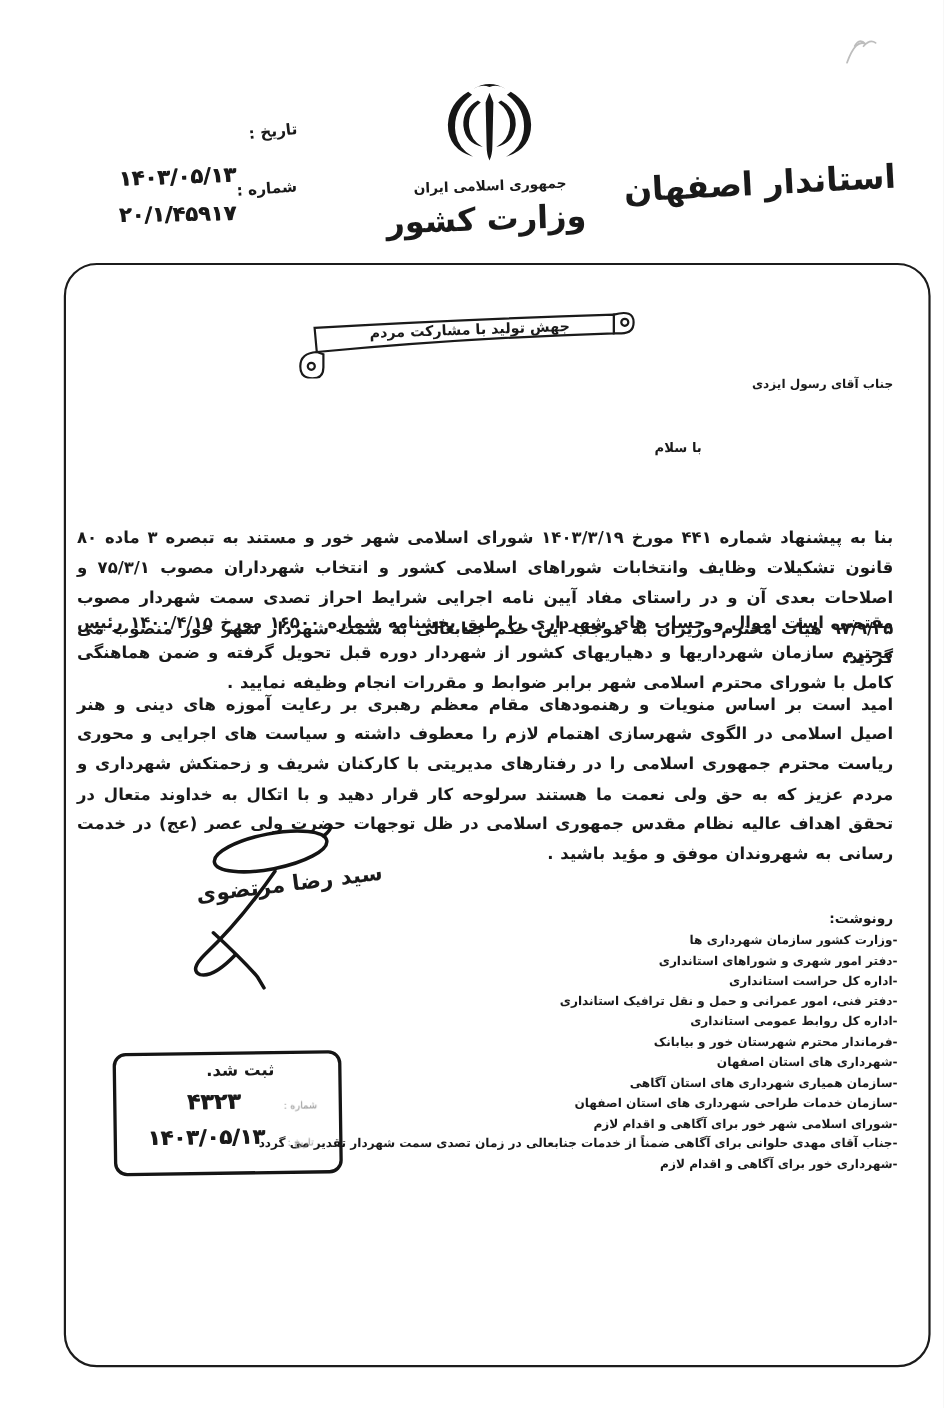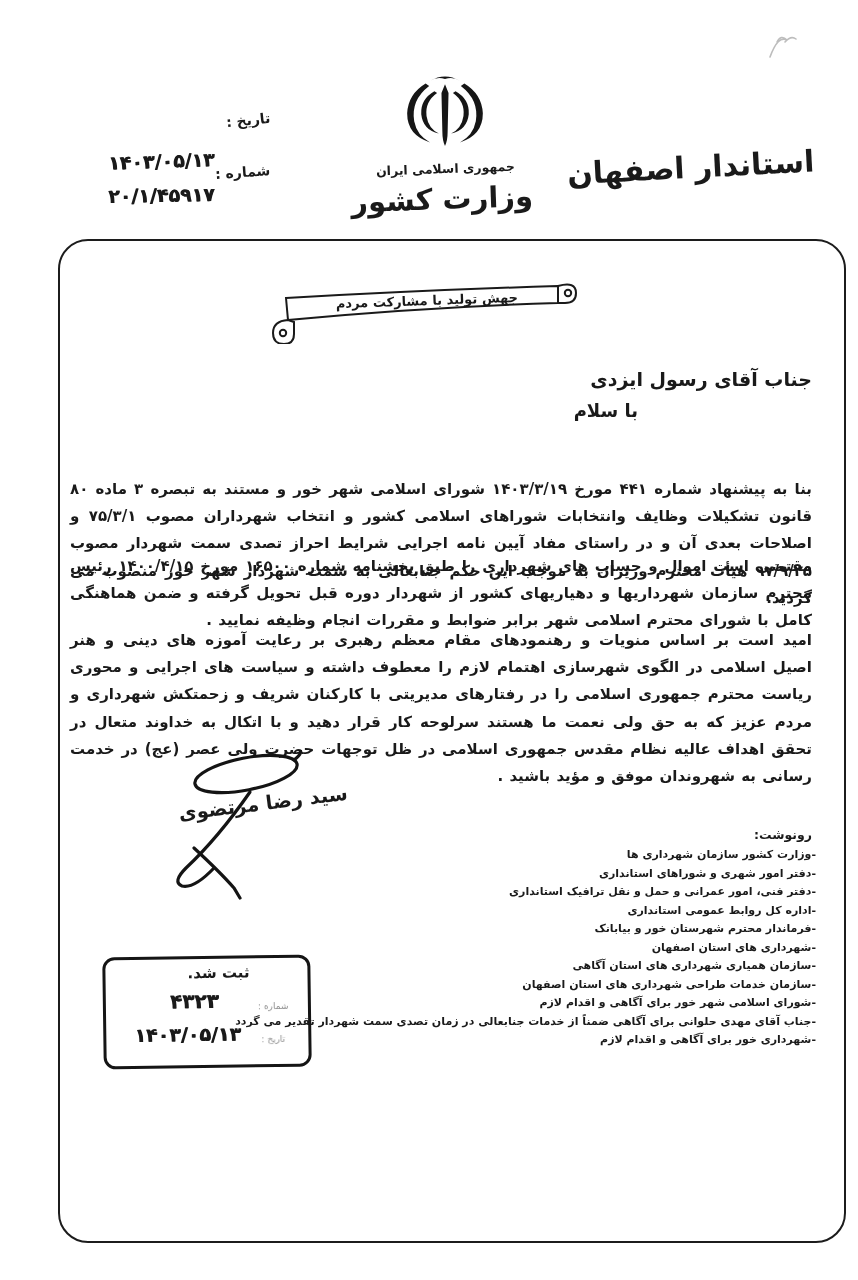--- a/index.html
+++ b/index.html
@@ -20,22 +20,22 @@
   .ministry{left:358px;top:182px;width:175px;text-align:center;font-size:29px;font-weight:bold;transform:rotate(-2deg);}
   .hdr-label{right:588px;font-size:14px;font-weight:bold;}
   .hdr-value{right:643px;font-size:19px;}
   
   .frame{left:58px;top:239px;width:784px;height:1000px;border:2px solid #1c1c1c;border-radius:30px;}
   
   .banner{left:262px;top:276px;width:330px;height:68px;}
   .banner svg{position:absolute;left:0;top:0;}
   .slogan{left:40px;right:40px;top:17px;text-align:center;font-size:13px;font-weight:bold;transform:rotate(-2deg);}
   
-  .recipient{right:46px;top:368px;font-size:19px;font-weight:bold;margin-left:20px;}
-  .salutation{right:220px;top:400px;font-size:18px;font-weight:bold;}
+  .recipient{right:46px;top:343px;font-size:11px;font-weight:bold;margin-left:20px;}
+  .salutation{right:220px;top:400px;font-size:12px;font-weight:bold;}
   .para{left:70px;right:46px;text-align:justify;font-size:15px;line-height:27.2px;font-weight:bold;word-spacing:1px;}
   .p1{top:440px;margin-top:36px;} .p2{top:553px;} .p3{top:627px;}
   
   .sig{left:128px;top:750px;width:245px;height:150px;}
   .signer{left:50px;top:42px;font-size:19.5px;font-weight:bold;transform:rotate(-7deg);}
   
   .cc-title{right:46px;top:827px;font-size:12.5px;font-weight:bold;}
   .cc-list{right:42px;top:846px;width:600px;text-align:right;}
   .cc-item{font-size:11px;font-weight:bold;line-height:18.5px;}
   
@@ -109,20 +109,21 @@
         <path d="M66 98 Q92 122 106 138 L112 148"></path>
       </g>
     </svg>
     <div class="abs rtl nowrap signer">سید رضا مرتضوی</div>
   </div>
 
   <div class="abs rtl cc-title nowrap">رونوشت:</div>
   <div class="abs rtl cc-list">
     <div class="cc-item">-وزارت کشور سازمان شهرداری ها</div>
     <div class="cc-item">-دفتر امور شهری و شوراهای استانداری</div>
+    <div class="cc-item">-اداره کل حراست استانداری</div>
     <div class="cc-item">-دفتر فنی، امور عمرانی و حمل و نقل ترافیک استانداری</div>
     <div class="cc-item">-اداره کل روابط عمومی استانداری</div>
     <div class="cc-item">-فرماندار محترم شهرستان خور و بیابانک</div>
     <div class="cc-item">-شهرداری های استان اصفهان</div>
     <div class="cc-item">-سازمان همیاری شهرداری های استان آگاهی</div>
     <div class="cc-item">-سازمان خدمات طراحی شهرداری های استان اصفهان</div>
     <div class="cc-item">-شورای اسلامی شهر خور برای آگاهی و اقدام لازم</div>
     <div class="cc-item">-جناب آقای مهدی حلوانی برای آگاهی ضمناً از خدمات جنابعالی در زمان تصدی سمت شهردار تقدیر می گردد</div>
     <div class="cc-item">-شهرداری خور برای آگاهی و اقدام لازم</div>
   </div>

